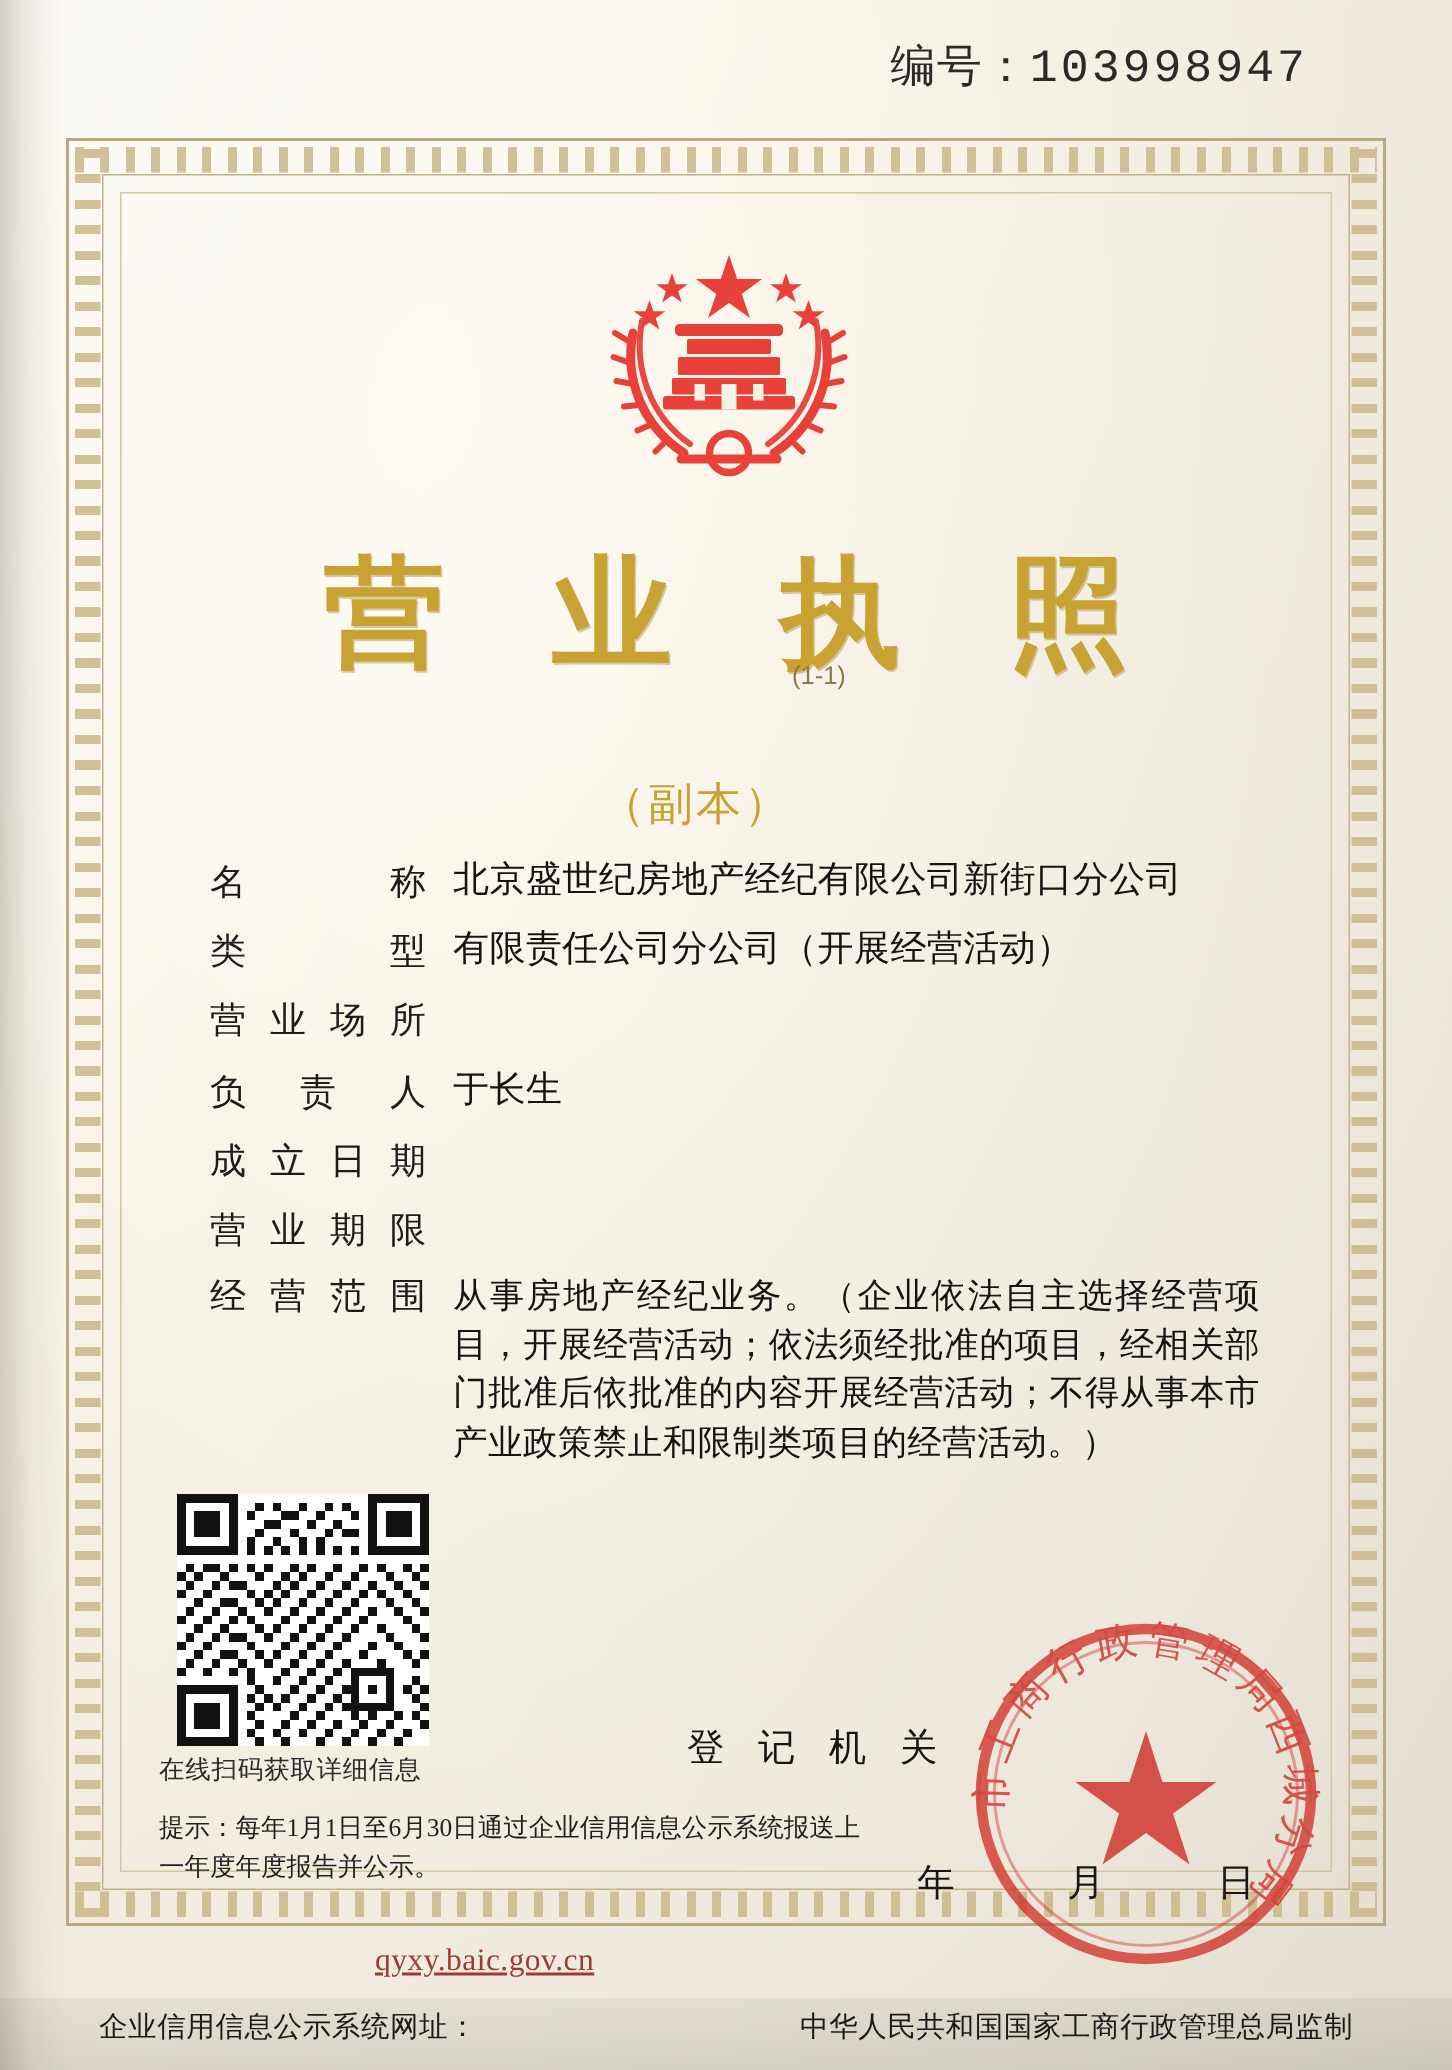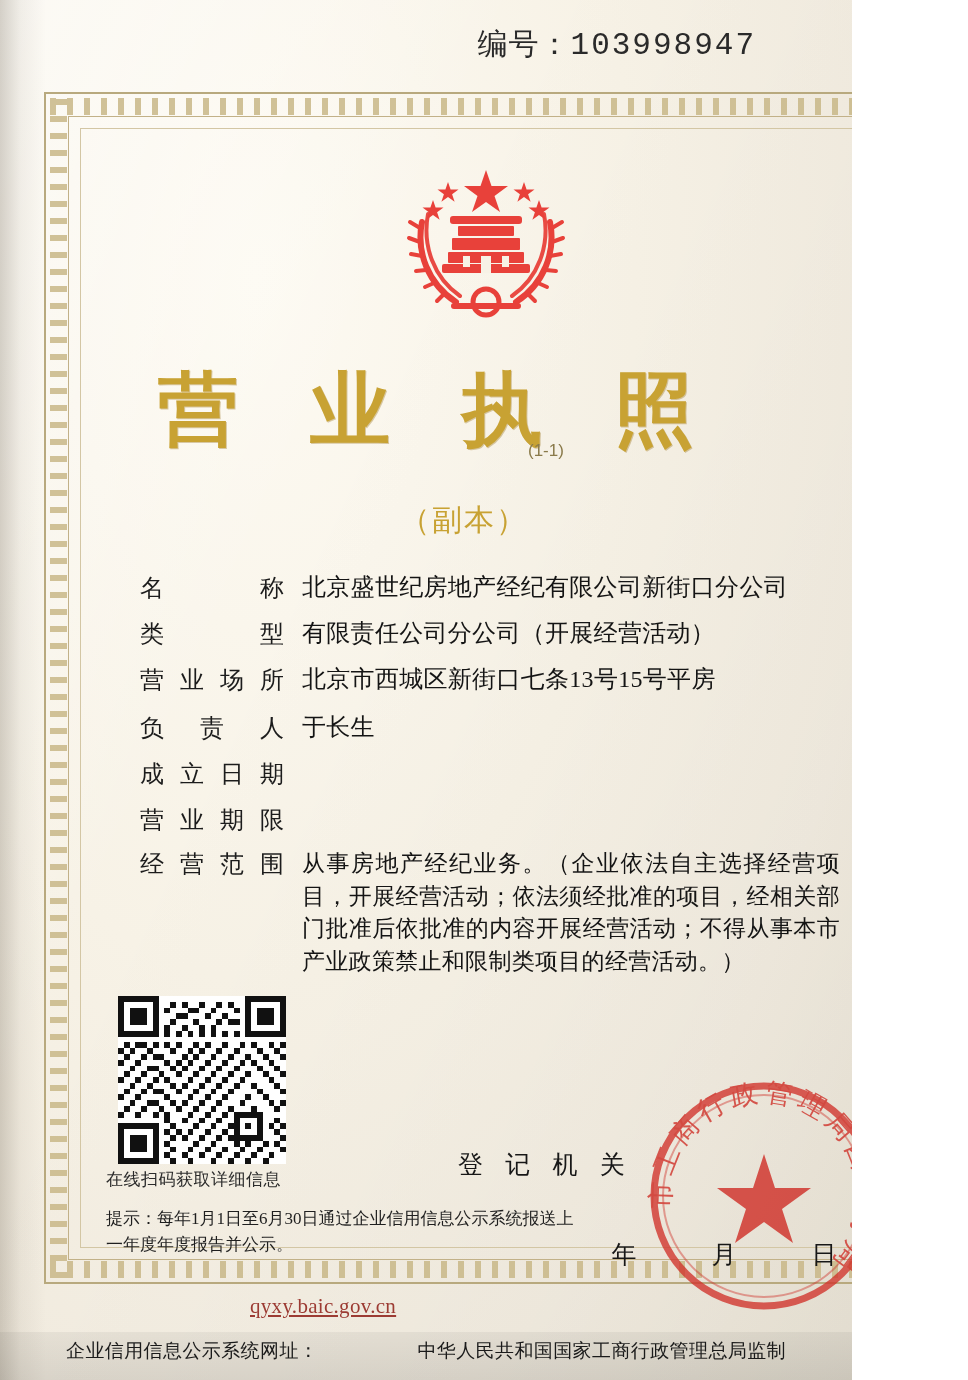--- a/index.html
+++ b/index.html
@@ -5,21 +5,21 @@
   html, body {
     margin: 0;
     padding: 0;
     background: #ffffff;
   }
   body {
     font-family: "Liberation Serif", "DejaVu Serif", serif;
   }
   #page {
     position: relative;
-    width: 852px;
+    width: 968px;
     height: 1380px;
     overflow: hidden;
     background:
       radial-gradient(ellipse at 30% 20%, #fdfaf2 0%, #f7f2e6 45%, #f2ece0 75%, #eae4d6 100%);
   }
   
   #paper-tint {
     position: absolute;
     inset: 0;
     background:
@@ -123,21 +123,21 @@
     font-size: 80px;
     letter-spacing: 26px;
     text-indent: 26px;
     color: #c8a233;
     text-shadow: 1px 1px 0 rgba(150,110,20,0.35);
     line-height: 1;
   }
   #title-sub {
     position: absolute;
     left: 400px;
-    top: 500px;
+    top: 516px;
     font-family: "Liberation Serif", serif;
     font-size: 30px;
     color: #c8a233;
     letter-spacing: 2px;
   }
   #title-edition {
     position: absolute;
     left: 528px;
     top: 441px;
     font-family: "Liberation Sans", sans-serif;
@@ -389,21 +389,20 @@
     <div class="field-value">有限责任公司分公司（开展经营活动）</div>
   </div>
 
   <div class="field-row" id="row-place">
     <div class="field-label">
         <span>营</span>
         <span>业</span>
         <span>场</span>
         <span>所</span>
       </div>
-    <div class="field-value">北京市西城区新街口七条13号15号平房</div>
   </div>
 
   <div class="field-row" id="row-person">
     <div class="field-label">
         <span>负</span>
         <span>责</span>
         <span>人</span>
       </div>
     <div class="field-value">于长生</div>
   </div>

